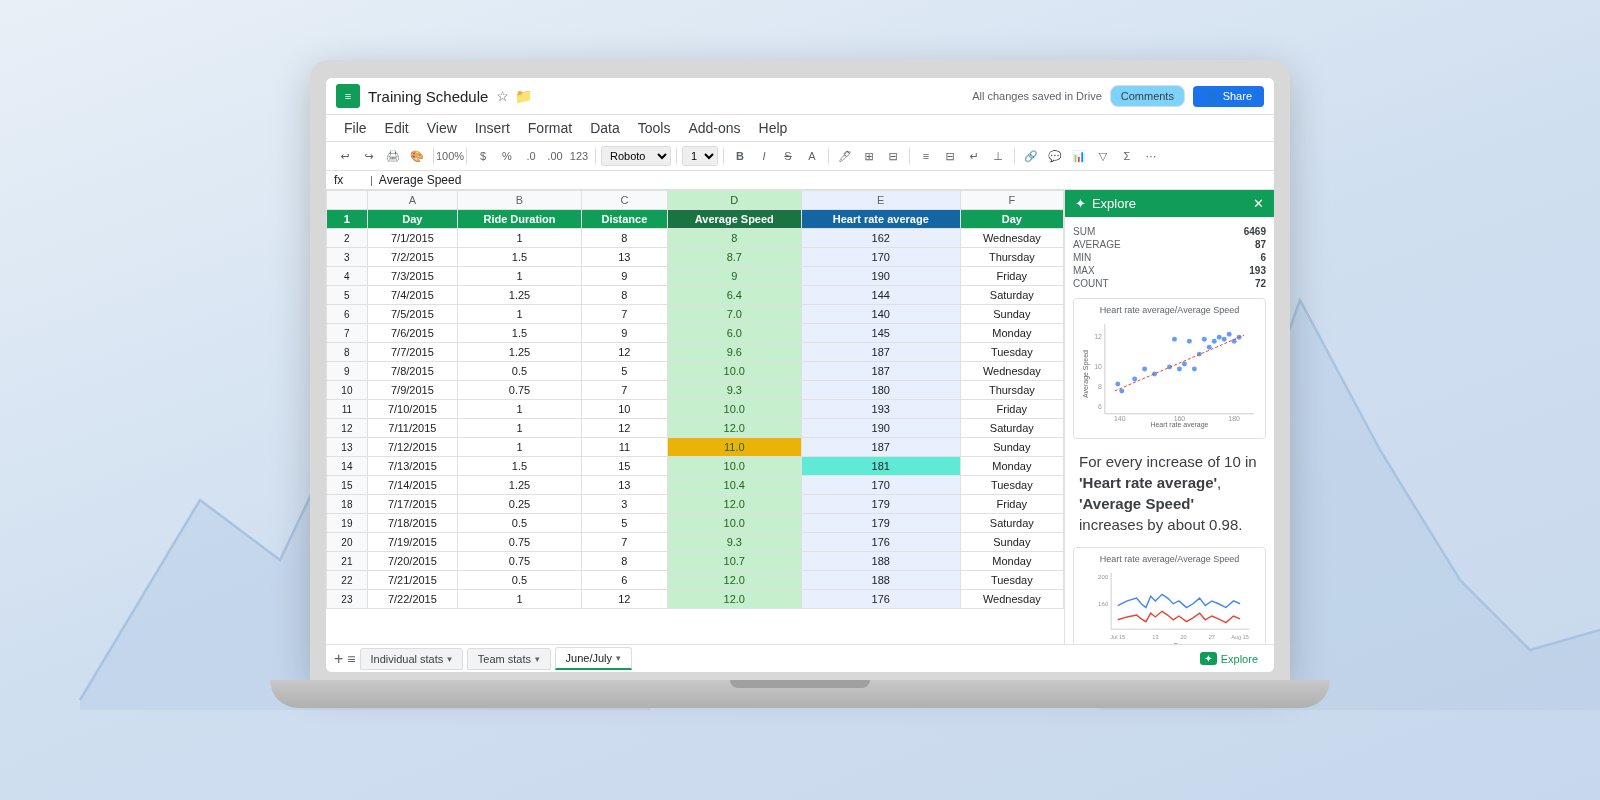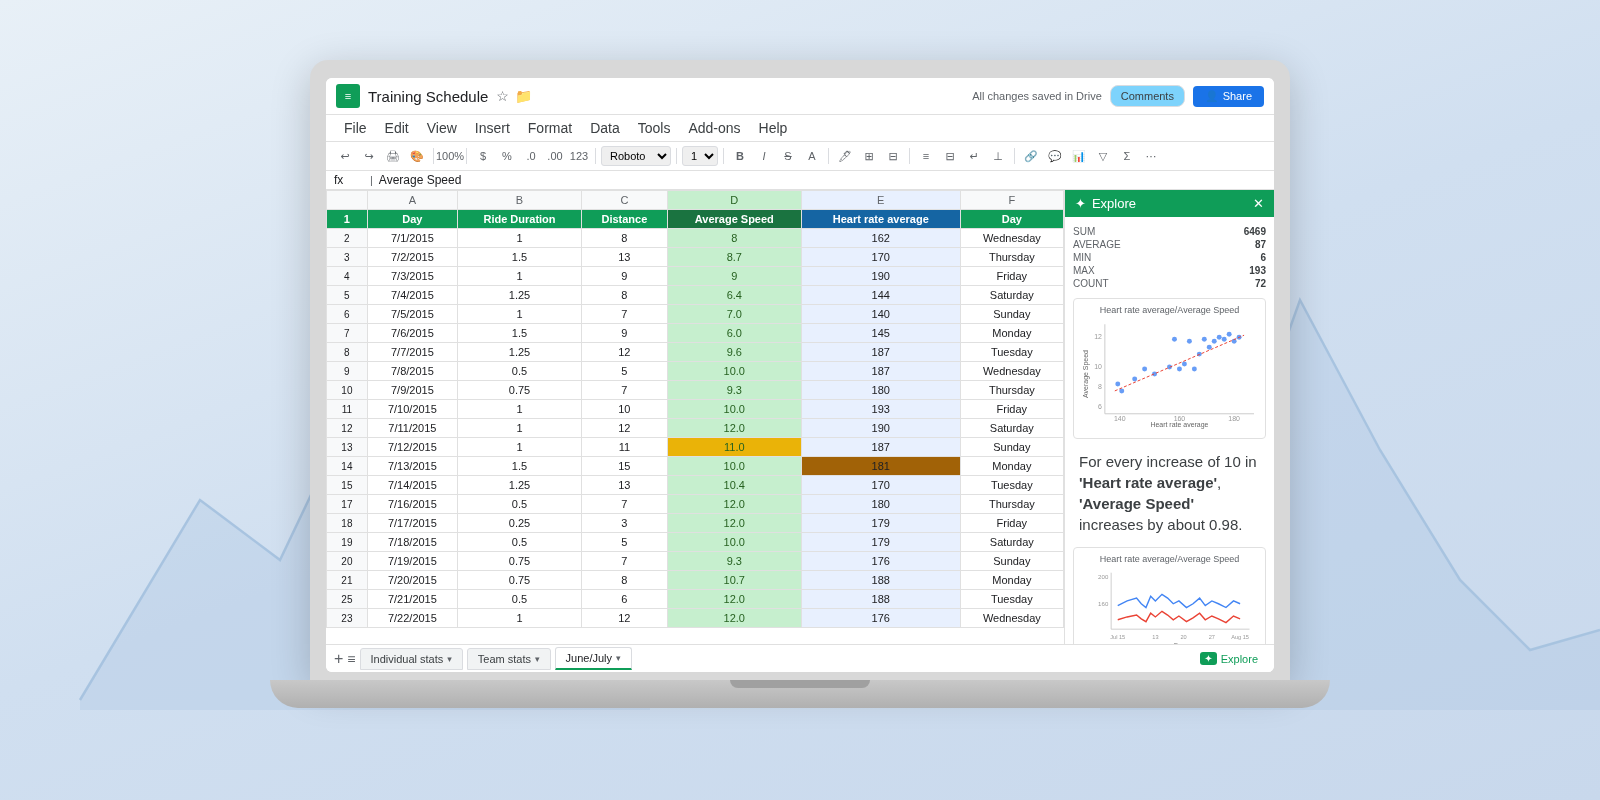--- a/index.html
+++ b/index.html
@@ -628,42 +628,33 @@
     <td style="background:#eab308; color:#276221; font-weight:500;">11.0</td>
     <td style="background:#e8f0fe;">187</td>
     <td>Sunday</td>
   </tr>
                     <tr class="data-row">
     <td class="row-num">14</td>
     <td>7/13/2015</td>
     <td>1.5</td>
     <td>15</td>
     <td style="background:#c6efce; color:#276221; font-weight:500;">10.0</td>
-    <td style="background:#a16207;margin-left:48px;">181</td>
+    <td style="background:#5eead4;margin-left:48px;">181</td>
     <td>Monday</td>
   </tr>
                     <tr class="data-row">
     <td class="row-num">15</td>
     <td>7/14/2015</td>
     <td>1.25</td>
     <td>13</td>
     <td style="background:#c6efce; color:#276221; font-weight:500;">10.4</td>
     <td style="background:#e8f0fe;">170</td>
     <td>Tuesday</td>
   </tr>
                     <tr class="data-row">
-    <td class="row-num">17</td>
-    <td>7/16/2015</td>
-    <td>0.5</td>
-    <td>7</td>
-    <td style="background:#c6efce; color:#276221; font-weight:500;">12.0</td>
-    <td style="background:#e8f0fe;">180</td>
-    <td>Thursday</td>
-  </tr>
-                    <tr class="data-row">
     <td class="row-num">18</td>
     <td>7/17/2015</td>
     <td>0.25</td>
     <td>3</td>
     <td style="background:#c6efce; color:#276221; font-weight:500;">12.0</td>
     <td style="background:#e8f0fe;">179</td>
     <td>Friday</td>
   </tr>
                     <tr class="data-row">
     <td class="row-num">19</td>
@@ -686,21 +677,21 @@
                     <tr class="data-row">
     <td class="row-num">21</td>
     <td>7/20/2015</td>
     <td>0.75</td>
     <td>8</td>
     <td style="background:#c6efce; color:#276221; font-weight:500;">10.7</td>
     <td style="background:#e8f0fe;">188</td>
     <td>Monday</td>
   </tr>
                     <tr class="data-row">
-    <td class="row-num">25</td>
+    <td class="row-num">22</td>
     <td>7/21/2015</td>
     <td>0.5</td>
     <td>6</td>
     <td style="background:#c6efce; color:#276221; font-weight:500;">12.0</td>
     <td style="background:#e8f0fe;">188</td>
     <td>Tuesday</td>
   </tr>
                     <tr class="data-row">
     <td class="row-num">23</td>
     <td>7/22/2015</td>

